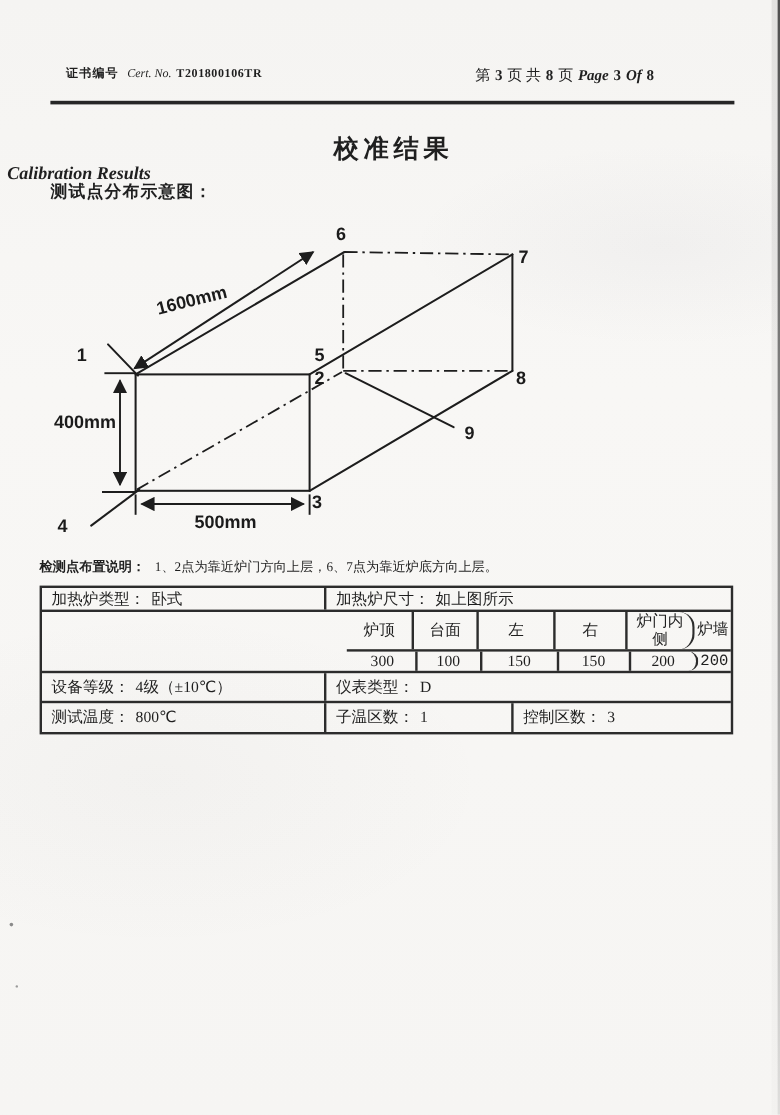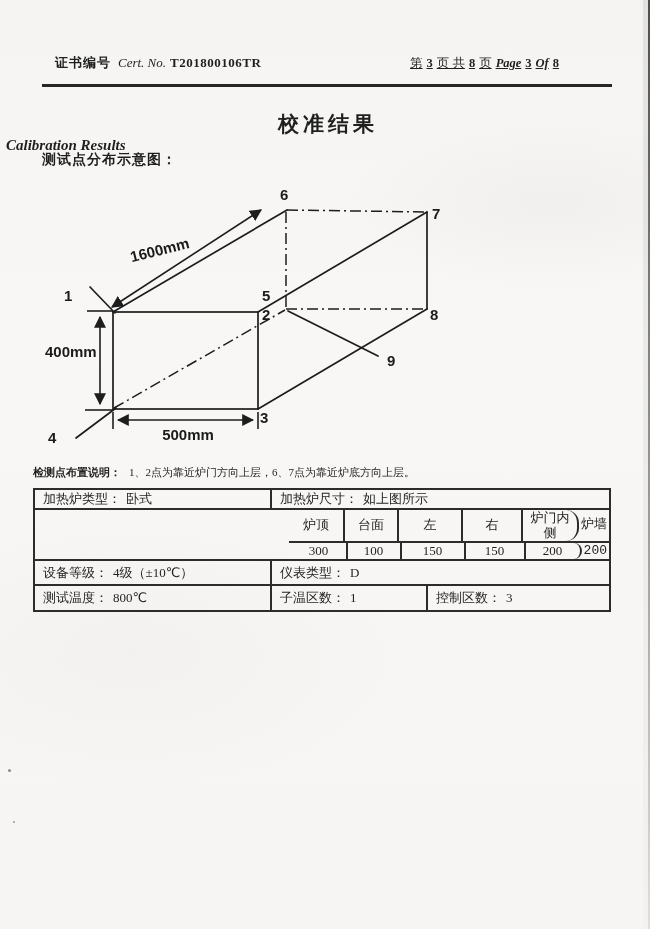--- a/index.html
+++ b/index.html
@@ -10,25 +10,25 @@
     background:#f7f6f4;
     background-image:
       radial-gradient(ellipse 300px 120px at 85% 22%, rgba(120,120,140,0.05), rgba(0,0,0,0) 70%),
       radial-gradient(ellipse 400px 200px at 20% 70%, rgba(100,100,100,0.03), rgba(0,0,0,0) 70%),
       linear-gradient(180deg,#f5f4f2 0%,#f8f7f5 35%,#f6f5f3 100%);
     overflow:hidden;
     font-family:"Liberation Serif","DejaVu Sans",serif;
     color:#1f1f1f;
   }
   
-  .hdr-left{position:absolute;left:55px;top:54px;font-size:13px;white-space:nowrap;}
+  .hdr-left{position:absolute;left:55px;top:54px;font-size:10px;white-space:nowrap;}
   .hdr-left .zh{font-weight:bold;letter-spacing:1px;}
   .hdr-left .en{font-style:italic;margin-left:7px;}
   .hdr-left .no{font-weight:bold;margin-left:4px;letter-spacing:0.5px;}
-  .hdr-right{position:absolute;left:408px;top:55px;font-size:12.5px;white-space:nowrap;text-decoration:underline;}
+  .hdr-right{position:absolute;left:394px;top:55px;font-size:12.5px;white-space:nowrap;}
   .hdr-right span,.hdr-right b,.hdr-right i{margin:0 2px;}
   .hdr-right b{font-weight:bold;}
   .hdr-right i{font-weight:bold;font-style:italic;}
   .rule{position:absolute;left:42px;top:84px;width:570px;height:3px;background:#262626;}
   
   .title-zh{position:absolute;left:6px;right:0;top:110px;text-align:center;
     font-size:21px;font-weight:bold;letter-spacing:4px;
     font-family:"Liberation Sans","DejaVu Sans",sans-serif;}
   .title-en{position:absolute;left:6px;right:0;top:137px;text-align:left;
     font-size:15px;font-weight:bold;font-style:italic;}

